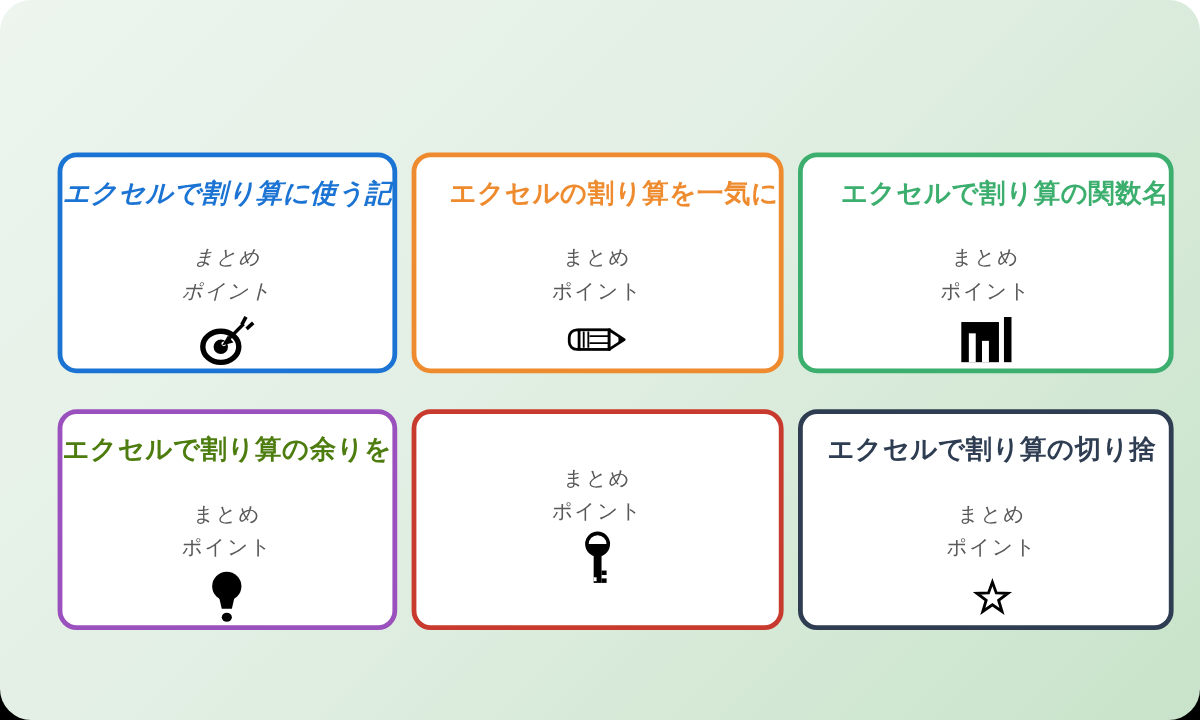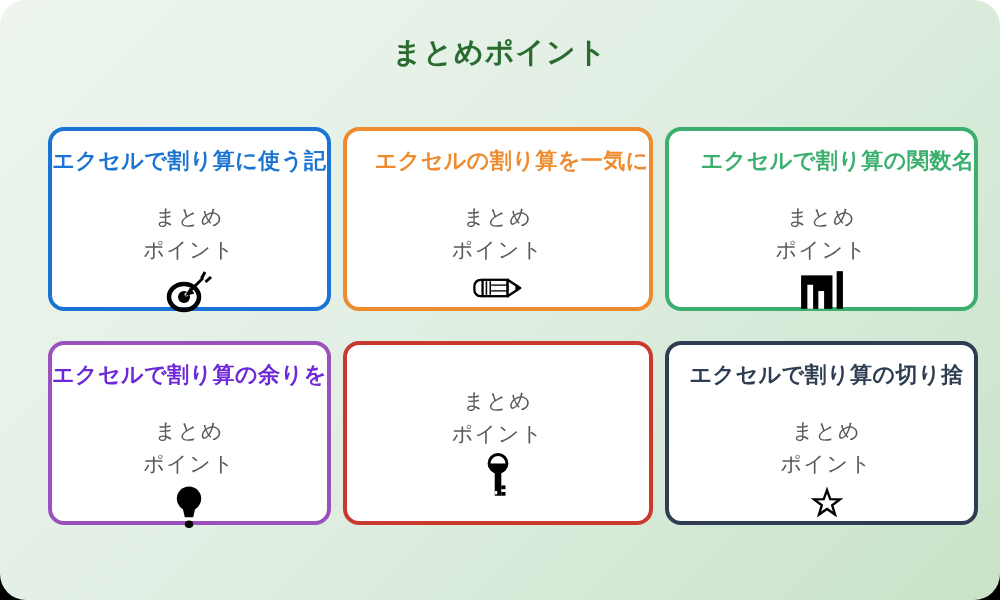--- a/index.html
+++ b/index.html
@@ -34,38 +34,37 @@
     border-radius: 16px;
     display: flex; flex-direction: column; align-items: center;
     padding-top: 15px;
     box-sizing: border-box;
   }
   .card-title {
     font-size: 22px; font-weight: 800;
     white-space: nowrap;
     letter-spacing: 0.5px;
   }
-  .card-line { font-size: 21px; color: #595959; letter-spacing: 1.5px; }
+  .card-line { font-size: 17px; color: #595959; letter-spacing: 1.5px; }
   .card-line.l1 { margin-top: 27px; }
   .card-line.l2 { margin-top: 5px; }
   .card-icon {
     margin-top: 5px; height: 48px;
     display: flex; align-items: center; justify-content: center;
   }
 </style>
 </head>
 <body>
 
 <div class="page">
 
-  <div class="page-title" style="color: rgb(42, 107, 47);">まとめポイント</div>
 
   <div class="cards">
 
-    <div class="card" style="border-color: rgb(27, 116, 211);">
+    <div class="card" style="border-color: rgb(27, 116, 211); font-style: italic;">
       <div class="card-title" style="color: rgb(27, 116, 211);">エクセルで割り算に使う記</div>
       <div class="card-line l1">まとめ</div>
       <div class="card-line l2">ポイント</div>
       <div class="card-icon">
         <svg width="48" height="44" viewBox="0 0 48 44">
           <ellipse cx="19" cy="28" rx="15" ry="13" fill="none" stroke="#000" stroke-width="4.5"></ellipse>
           <circle cx="19" cy="28" r="6" fill="#000"></circle>
           <circle cx="21.5" cy="25.5" r="2" fill="#fff"></circle>
           <line x1="38" y1="9" x2="25" y2="22" stroke="#000" stroke-width="2.8"></line>
           <polygon points="20,27 29.5,24.5 25,18.5" fill="#000"></polygon>
@@ -101,21 +100,21 @@
         <svg width="46" height="42" viewBox="0 0 44 40">
           <rect x="2" y="6" width="30" height="32" fill="#000"></rect>
           <rect x="8" y="15" width="5.5" height="23" fill="#fff"></rect>
           <rect x="18.5" y="21" width="5.5" height="17" fill="#fff"></rect>
           <rect x="36" y="2" width="6" height="36" fill="#000"></rect>
         </svg>
       </div>
     </div>
 
     <div class="card" style="border-color: rgb(155, 81, 189);">
-      <div class="card-title" style="color: #6d28d9;">エクセルで割り算の余りを</div>
+      <div class="card-title" style="color: #4d7c0f;">エクセルで割り算の余りを</div>
       <div class="card-line l1">まとめ</div>
       <div class="card-line l2">ポイント</div>
       <div class="card-icon">
         <svg width="30" height="48" viewBox="0 0 32 48">
           <circle cx="16" cy="15" r="13" fill="#000"></circle>
           <polygon points="9,24 23,24 20.5,35 11.5,35" fill="#000"></polygon>
           <ellipse cx="16" cy="42.5" rx="4.5" ry="4" fill="#000"></ellipse>
         </svg>
       </div>
     </div>

